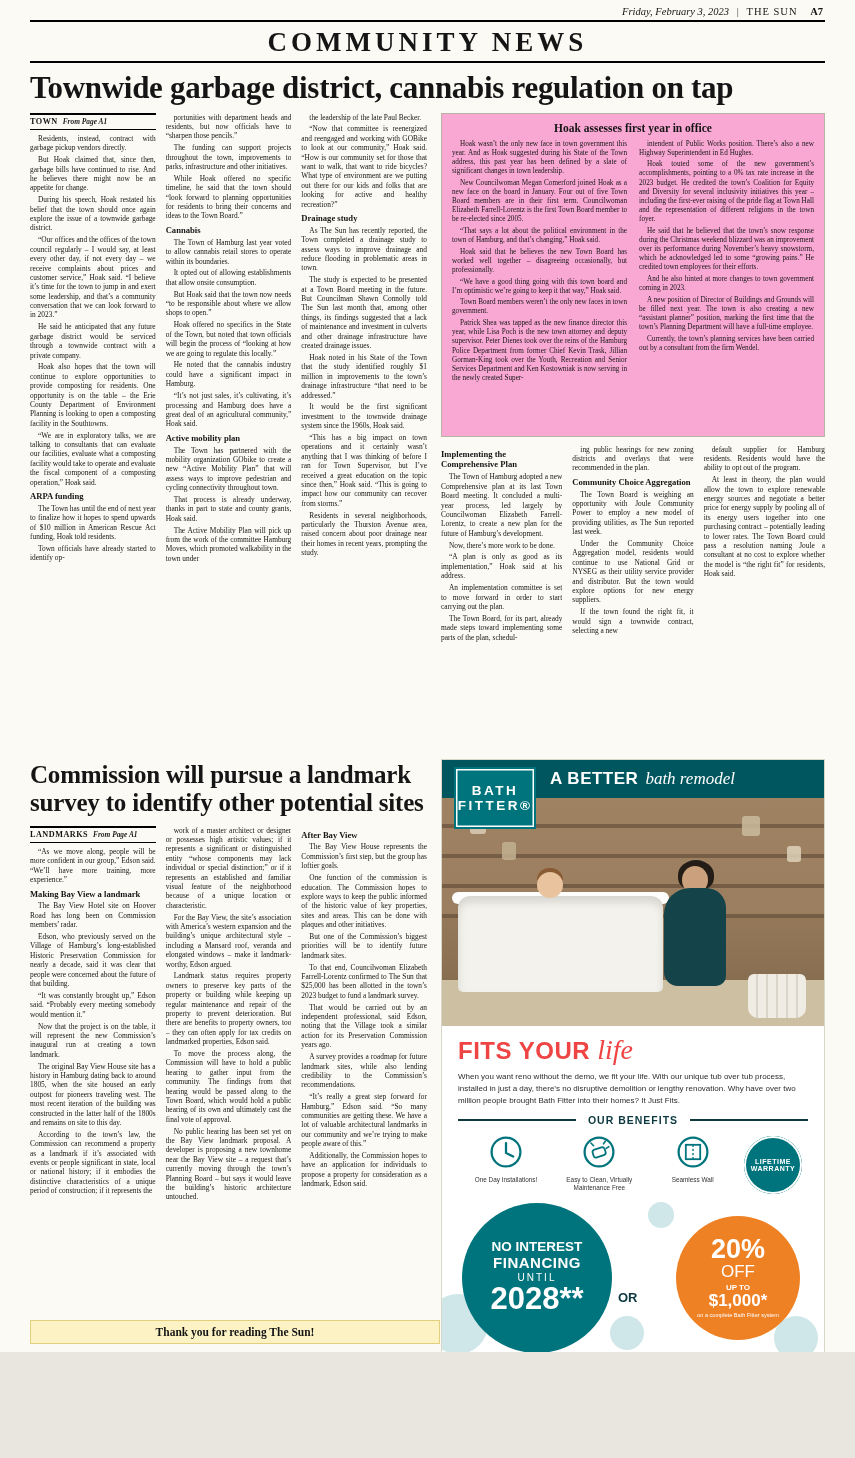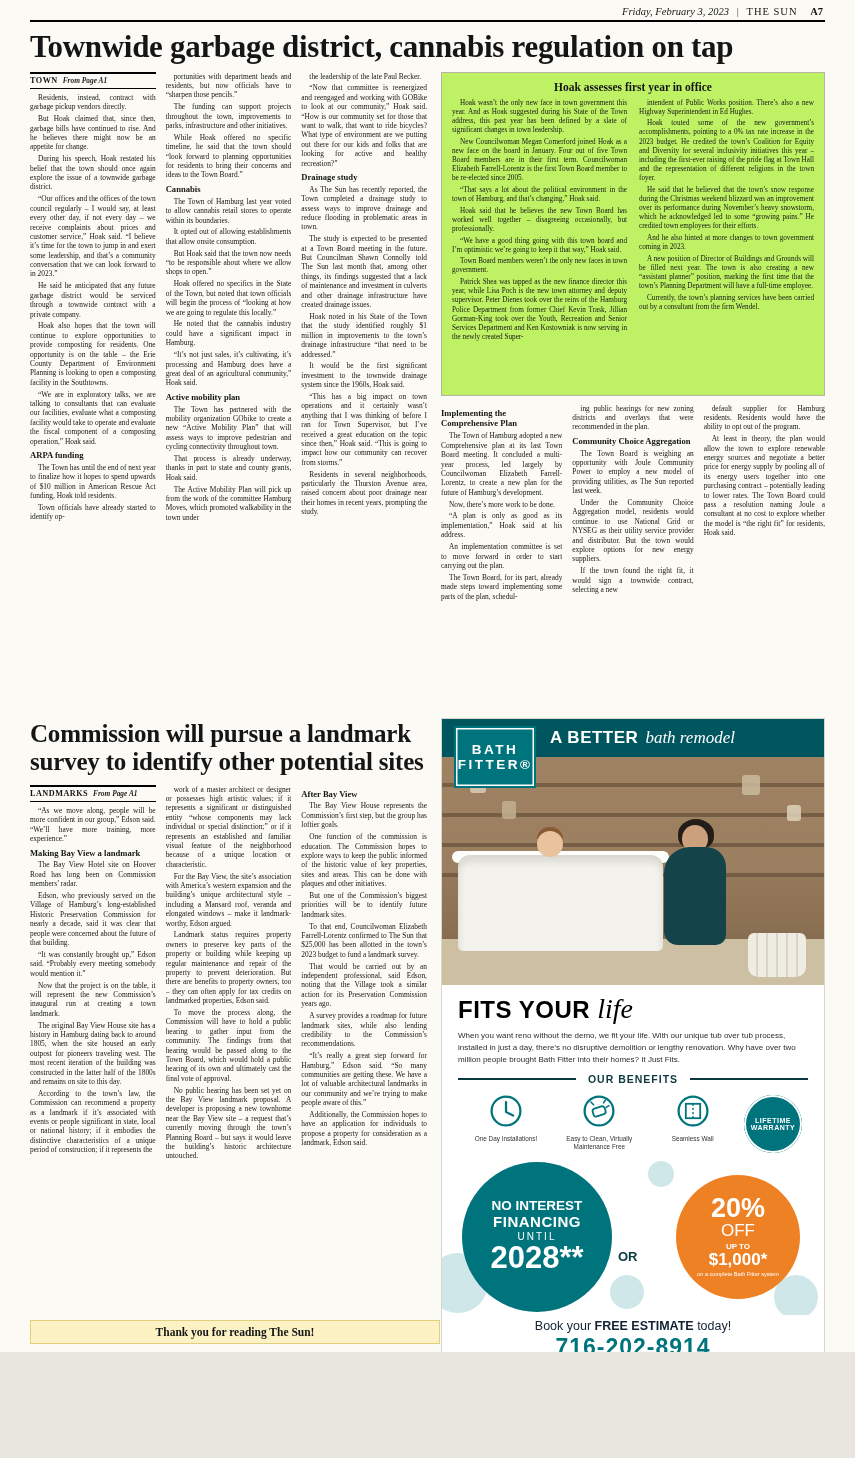--- a/index.html
+++ b/index.html
@@ -20,21 +20,21 @@
   .top-grid{display:grid;grid-template-columns:397px 1fr;gap:14px;height:636px;overflow:hidden;}
   .cols3{display:grid;grid-template-columns:repeat(3,1fr);gap:10px;height:100%;overflow:hidden;}
   .col{font-size:7.4px;line-height:1.27;text-align:justify;overflow:hidden;}
   .col p{margin:0 0 2.5px;text-indent:8px;}
   .col h4{font-size:8.6px;margin:4px 0 2px;text-align:left;text-indent:0;}
   .kicker{border-top:2.5px solid #000;border-bottom:1px solid #000;padding:2px 0;margin-bottom:4px;
           font-size:7.4px;text-align:left;font-weight:bold;}
   .kicker b{font-size:8.2px;letter-spacing:0.5px;margin-right:3px;}
   .kicker i{color:#222;}
   
-  .hoak-box{background:#bef264;border:1px solid #b7b4a6;padding:8px 10px 6px;height:324px;
+  .hoak-box{background:#f9a8d4;border:1px solid #b7b4a6;padding:8px 10px 6px;height:324px;
             box-sizing:border-box;margin-bottom:8px;}
   .hoak-box h3{text-align:center;font-size:11.5px;margin:0 0 6px;}
   .box-cols{display:grid;grid-template-columns:1fr 1fr;gap:12px;height:284px;overflow:hidden;}
   .box-cols .col{font-size:7.2px;}
   .below-cols{display:grid;grid-template-columns:repeat(3,1fr);gap:10px;height:294px;overflow:hidden;}
   
   .bottom-grid{display:grid;grid-template-columns:397px 1fr;gap:14px;margin-top:10px;height:688px;overflow:hidden;}
   .sub-headline{font-size:25px;line-height:1.12;margin:2px 0 9px;letter-spacing:-0.2px;}
   .lm-cols{display:grid;grid-template-columns:repeat(3,1fr);gap:10px;height:568px;overflow:hidden;}
   
@@ -63,21 +63,21 @@
   .child-head{position:absolute;left:95px;bottom:128px;width:26px;height:26px;border-radius:50%;background:#e8c39e;}
   .child-hair{position:absolute;left:95px;bottom:146px;width:26px;height:12px;border-radius:12px 12px 0 0;background:#8a5a33;}
   .woman{position:absolute;right:92px;bottom:40px;width:78px;height:120px;}
   .woman-head{position:absolute;right:24px;top:0;width:26px;height:28px;border-radius:50%;background:#caa17c;}
   .woman-hair{position:absolute;right:18px;top:-6px;width:36px;height:30px;border-radius:50% 50% 40% 40%;background:#241c16;}
   .woman-body{position:absolute;right:6px;top:22px;width:62px;height:98px;border-radius:26px 20px 10px 14px;background:#14444a;}
   .basket{position:absolute;right:18px;bottom:8px;width:58px;height:44px;border-radius:6px 6px 10px 10px;
           background:repeating-linear-gradient(90deg,#efece4 0 8px,#d8d4c8 8px 10px);}
   
   .ad-body{padding:8px 16px 2px;}
-  .ad-headline{color:#000000;font-size:24px;font-weight:bold;letter-spacing:0.5px;}
+  .ad-headline{color:#ef4444;font-size:24px;font-weight:bold;letter-spacing:0.5px;}
   .ad-headline i{font-family:"Liberation Serif",serif;font-weight:normal;font-size:28px;letter-spacing:0;}
   .ad-body .lead{font-size:8px;line-height:1.5;color:#2c2c2c;margin:5px 0 7px;text-align:left;}
   .benefits-title-row{display:flex;align-items:center;gap:12px;color:#0c3940;font-weight:bold;
                       font-size:10.5px;letter-spacing:1px;justify-content:center;}
   .benefits-title-row .line{flex:1;height:2px;background:#0c3940;}
   .benefits-row{display:flex;align-items:flex-start;justify-content:space-between;padding:8px 6px 2px;}
   .benefit{width:84px;text-align:center;}
   .benefit svg{width:36px;height:36px;}
   .benefit .lbl{font-size:6.4px;color:#333;line-height:1.3;margin-top:2px;}
   .seal{width:58px;height:58px;border-radius:50%;background:#00747c;color:#fff;display:flex;flex-direction:column;
@@ -117,20 +117,23 @@
 
 <div class="page">
 
   <header class="masthead">
     <span>Friday, February 3, 2023</span>
     <span class="sep">|</span>
     <span class="paper">THE SUN</span>
     <span class="pageno">A7</span>
   </header>
 
+  <div class="section-banner">
+    <h1>COMMUNITY NEWS</h1>
+  </div>
 
   <h2 class="main-headline">Townwide garbage district, cannabis regulation on tap</h2>
 
   <div class="top-grid">
     <div class="cols3">
       <div class="col">
         <div class="kicker">
           <b>TOWN</b>
           <i>From Page A1</i>
         </div>

